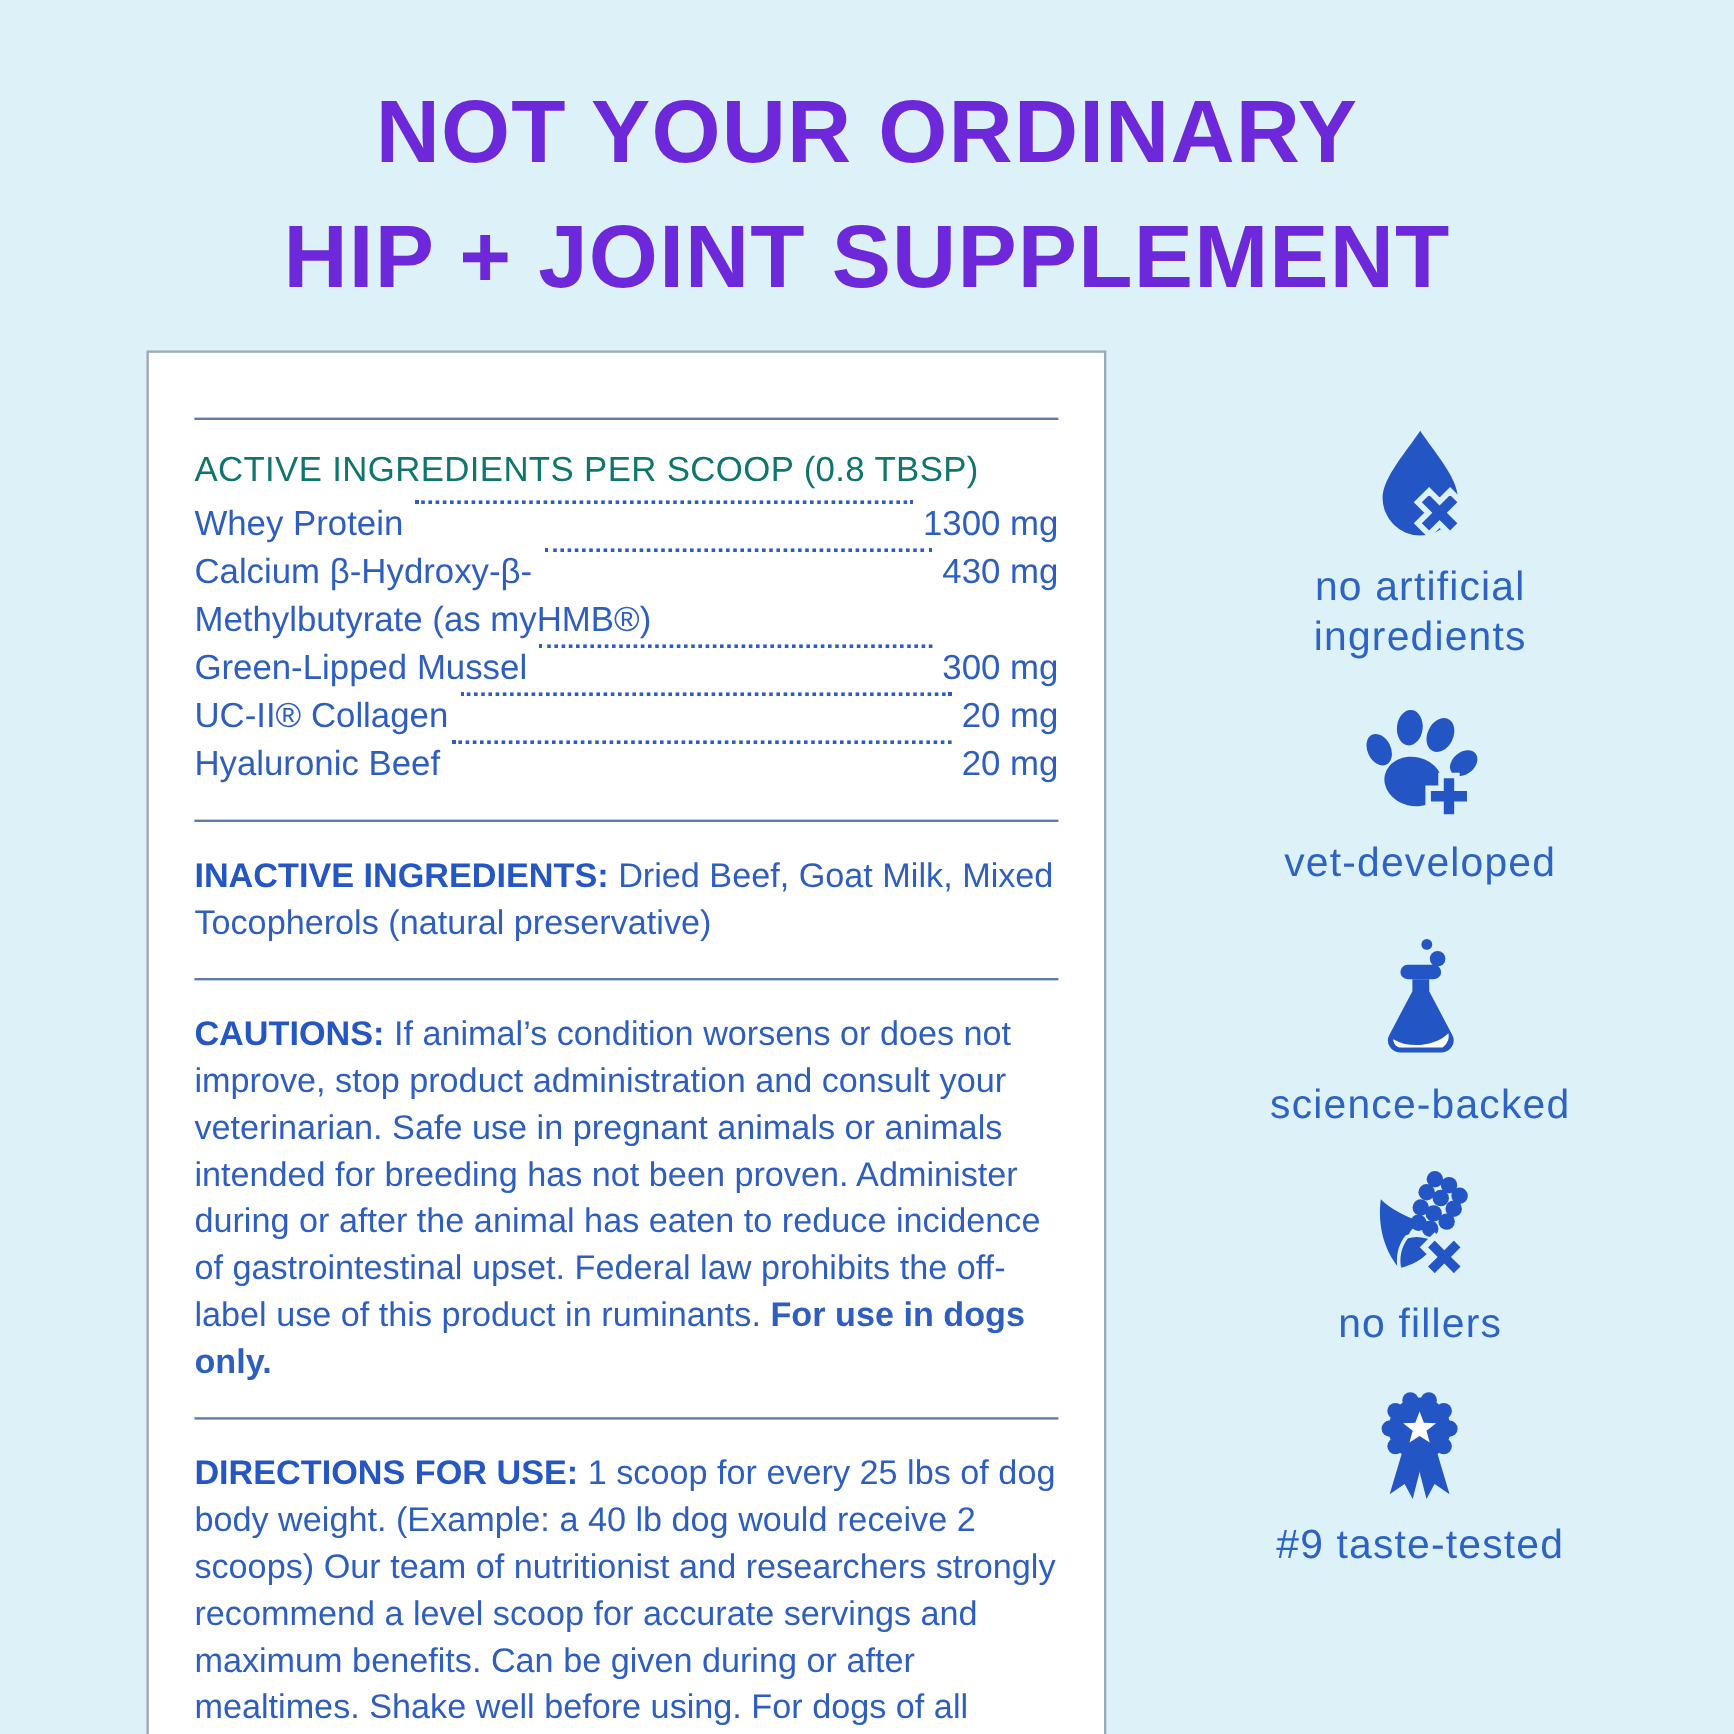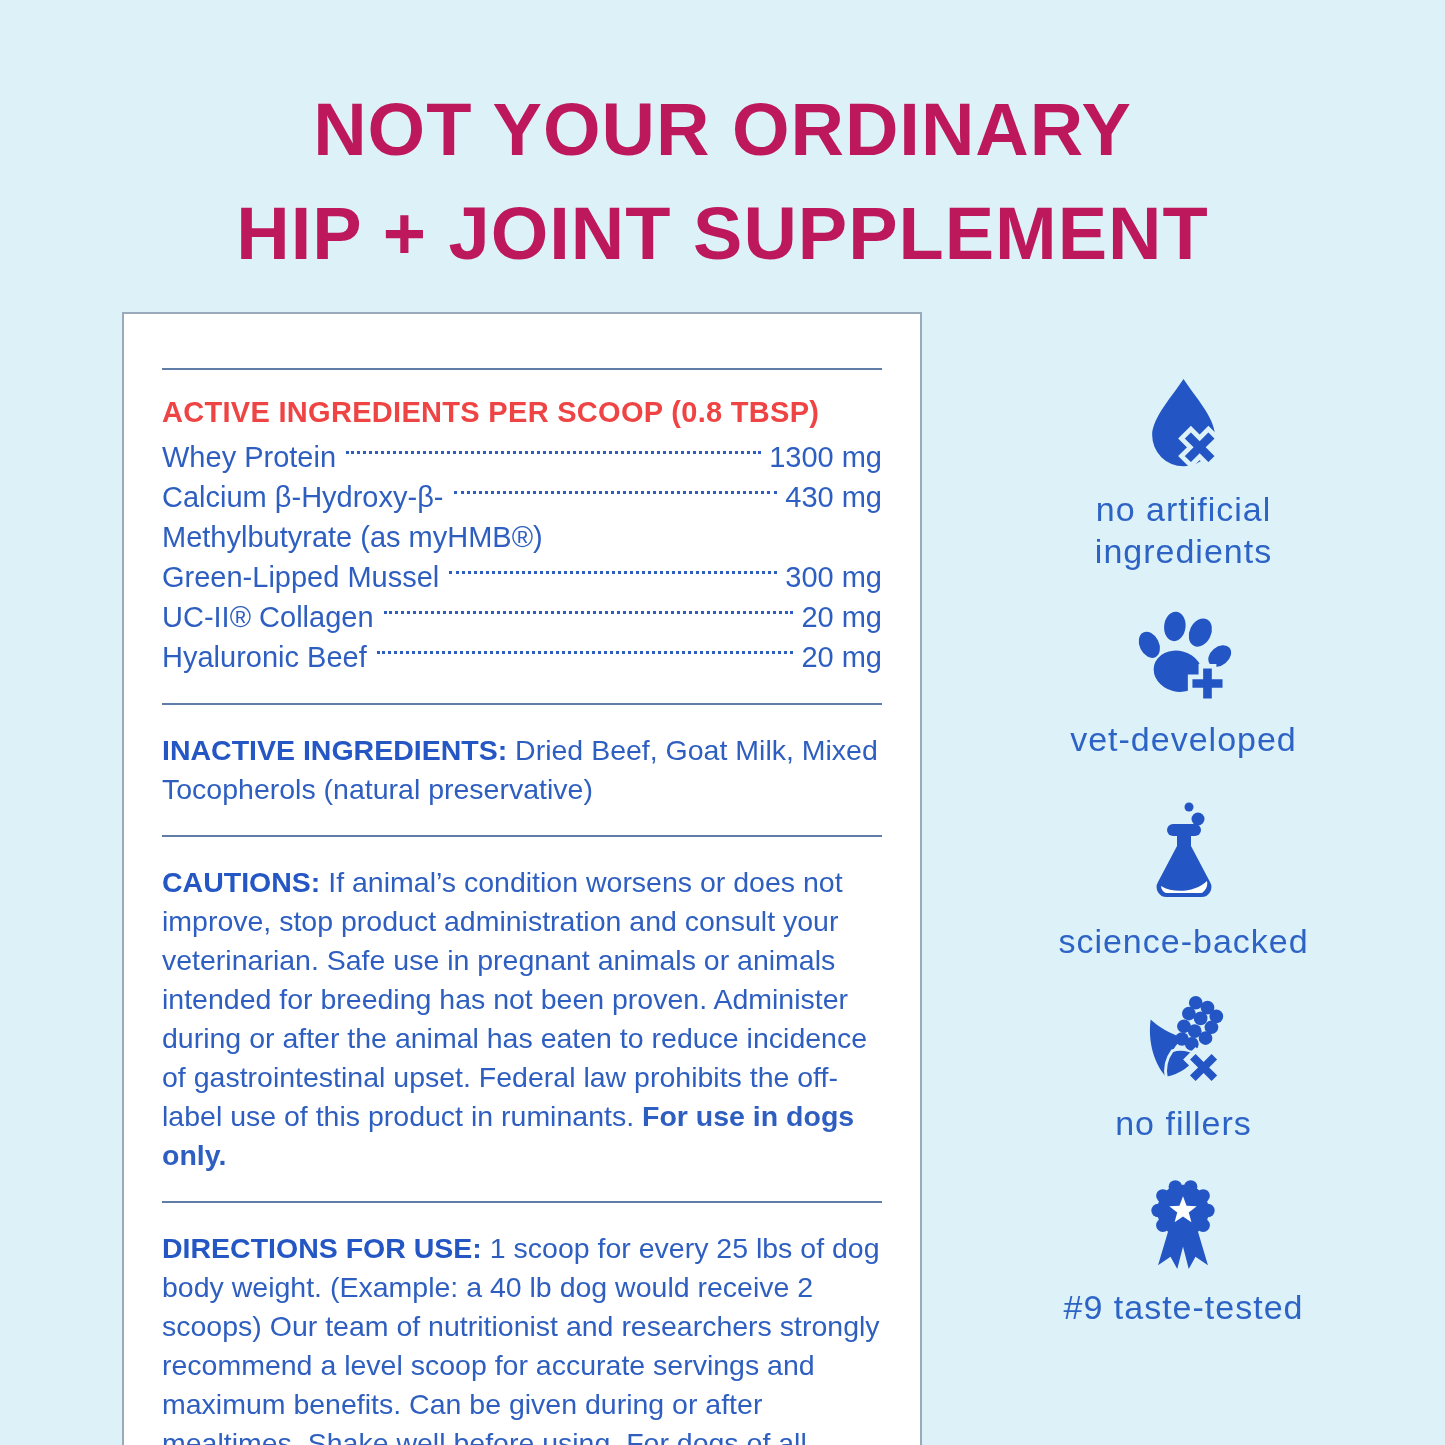--- a/index.html
+++ b/index.html
@@ -5,26 +5,25 @@
   html, body { margin: 0; padding: 0; }
   body {
     width: 1445px; height: 1445px;
     background: #ddf1f9;
     font-family: "Liberation Sans", sans-serif;
     overflow: hidden;
   }
   .title {
     text-align: center;
     padding-top: 58px;
-    color: #be185d;
+    color: #6d28d9;
     font-weight: 700;
     font-size: 74px;
     line-height: 104px;
     letter-spacing: 1px;
-    margin-top: 20px;
   }
   .main { display: flex; margin-top: 26px; }
   .card {
     margin-left: 122px;
     width: 800px;
     min-height: 1068px;
     background: #ffffff;
     border: 2px solid #99aaba;
     box-sizing: border-box;
     padding: 28px 38px 34px 38px;
@@ -33,24 +32,24 @@
   .pf-heading {
     text-align: center;
     font-weight: 700;
     font-size: 31px;
     letter-spacing: 1.5px;
     color: #2456c4;
     margin-top: 12px;
   }
   .rule { border: none; border-top: 2px solid #5f7da7; margin: 26px 0; }
   .sec-heading {
-    font-size: 29px; font-weight: 700; color: #ef4444;
+    font-size: 29px; font-weight: 400; color: #0f766e;
     letter-spacing: 0.3px; margin-bottom: 8px;
   }
-  .ing-row { display: flex; align-items: center; font-size: 29px; line-height: 40px; }
+  .ing-row { display: flex; align-items: flex-start; font-size: 29px; line-height: 40px; }
   .ing-name { white-space: nowrap; }
   .dots { flex: 1; border-bottom: 3px dotted #2e5fc0; margin: 0 8px 9px 10px; min-width: 24px; }
   .ing-val { white-space: nowrap; }
   .ing-cont { font-size: 29px; line-height: 40px; }
   .para { font-size: 28.5px; line-height: 39px; }
   .plabel { font-weight: 700; color: #2456c4; }
   .pbold { font-weight: 700; }
   .right-col { flex: 1; display: flex; flex-direction: column; align-items: center; padding-top: 64px; }
   .badge { display: flex; flex-direction: column; align-items: center; }
   .badge-label {

